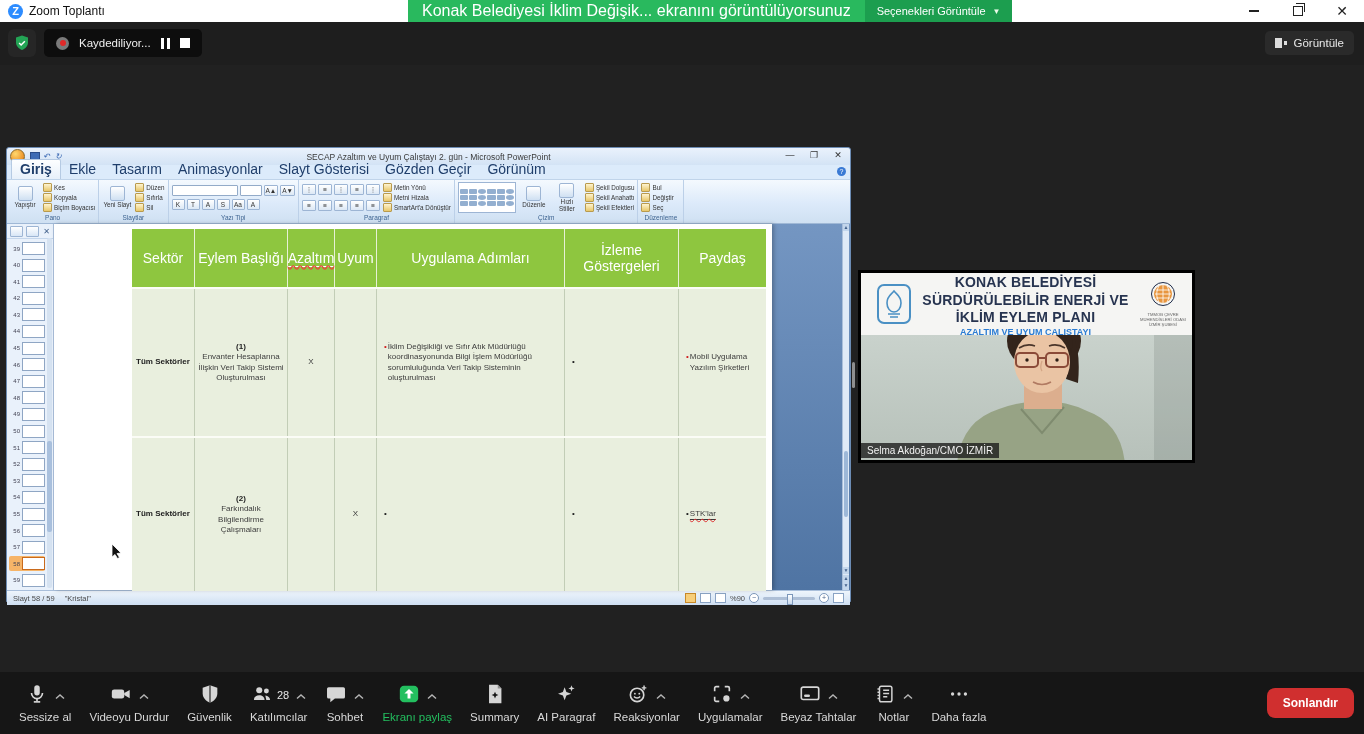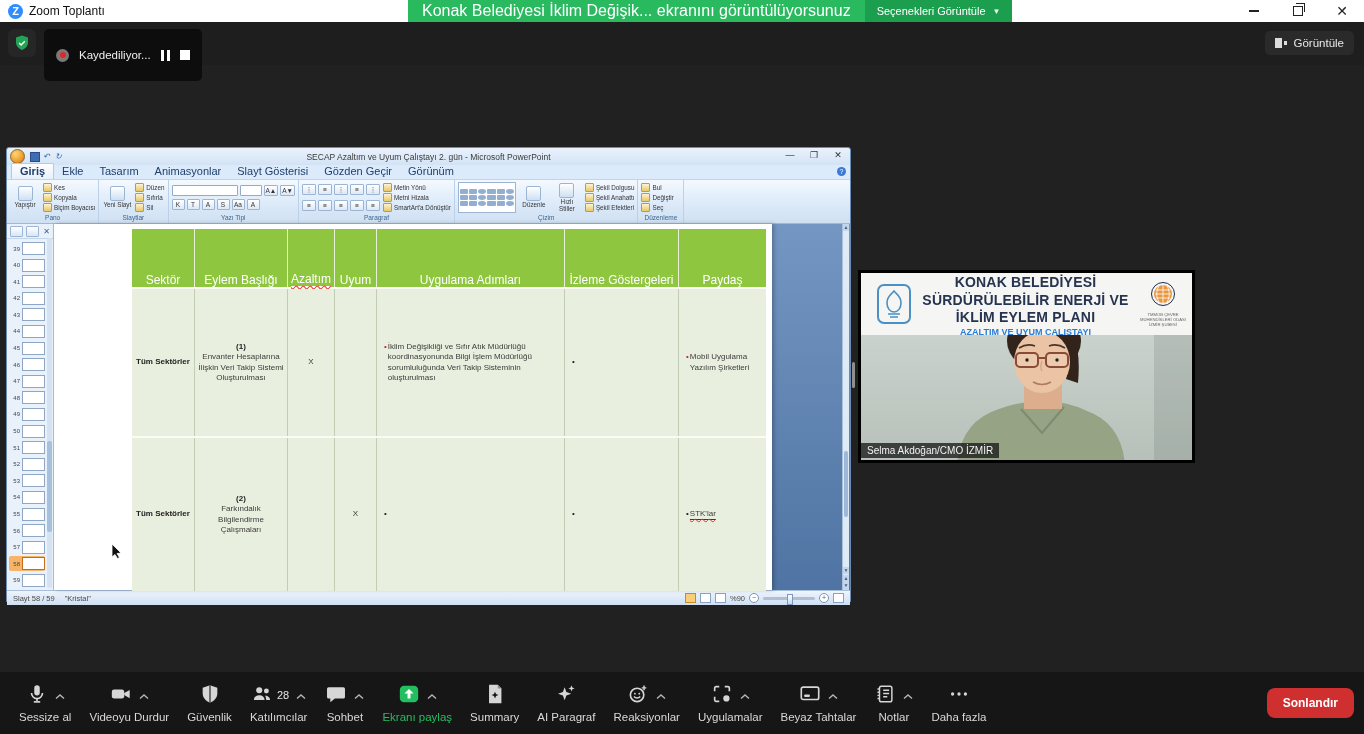--- a/index.html
+++ b/index.html
@@ -16,21 +16,21 @@
   .wbtns{position:absolute;right:0;top:0;height:22px;display:flex;align-items:center}
   .wbtn{width:44px;height:22px;display:flex;align-items:center;justify-content:center;color:#222;font-size:12px}
   .wb-min i{display:block;width:10px;height:1.5px;background:#222}
   .wb-res i{display:block;width:8px;height:8px;border:1.2px solid #222;position:relative}
   .wb-res i::before{content:"";position:absolute;left:2px;top:-4px;width:8px;height:8px;border:1.2px solid #222;border-left:none;border-bottom:none}
   .wb-close{font-size:14px}
 
   
   .subbar{position:absolute;top:22px;left:0;right:0;height:43px;background:#1e1e1e;z-index:25}
   .secshield{position:absolute;left:8px;top:7px;width:28px;height:28px;background:#262626;border-radius:6px;display:flex;align-items:center;justify-content:center}
-  .recpill{position:absolute;left:44px;top:7px;height:28px;background:#0d0d0d;border-radius:5px;display:flex;align-items:center;gap:10px;padding:12px 12px;color:#eee;font-size:11.5px}
+  .recpill{position:absolute;left:44px;top:7px;height:28px;background:#0d0d0d;border-radius:5px;display:flex;align-items:center;gap:10px;padding:0 12px;color:#eee;font-size:11.5px}
   .recdot{width:13px;height:13px;border-radius:50%;background:#7a7a7a;position:relative}
   .recdot::after{content:"";position:absolute;left:3.5px;top:3.5px;width:6px;height:6px;border-radius:50%;background:#e02828}
   .pauseic{display:flex;gap:3px}.pauseic i{width:3px;height:11px;background:#fff;display:block}
   .stopic{width:10px;height:10px;background:#fff;display:block}
   .viewbtn{position:absolute;right:10px;top:9px;height:24px;display:flex;align-items:center;gap:6px;background:#2a2a2a;border-radius:5px;padding:0 10px;color:#e8e8e8;font-size:11.5px;cursor:pointer}
   .viewic{width:12px;height:10px;position:relative}
   .viewic::before{content:"";position:absolute;left:0;top:0;width:7px;height:10px;background:#dcdcdc}
   .viewic::after{content:"";position:absolute;right:0;top:3px;width:3px;height:4px;background:#dcdcdc}
 
   
@@ -41,21 +41,21 @@
   .ppt-titlebar{height:17px;background:linear-gradient(#eaf2fc,#d3e3f5);border-radius:3px 3px 0 0;display:flex;align-items:center;position:relative}
   .orb{width:13px;height:13px;border-radius:50%;margin-left:3px;background:radial-gradient(circle at 35% 30%,#ffd86e,#ef9b32 60%,#b86a17);border:1px solid #8a6a2a}
   .qat{display:flex;align-items:center;gap:3px;margin-left:5px}
   .qat i{display:block}
   .qat .sv{width:8px;height:8px;background:#3e6cb5;border:1px solid #2a4d8a}
   .qat .un{width:9px;height:7px;color:#3e6cb5;font-size:8px;line-height:7px}
   .ppt-title{position:absolute;left:0;right:0;text-align:center;font-size:8.5px;color:#3a3a3a;pointer-events:none}
   .ppt-wbtns{position:absolute;right:4px;top:2px;display:flex;gap:8px;font-size:9px;color:#333;align-items:center}
   .ppt-wbtns span{width:16px;text-align:center}
   .ppt-tabs{height:14px;background:#dcebfb;display:flex;align-items:flex-end;padding-left:4px;position:relative;border-bottom:1px solid #c0d4ea}
-  .ppt-tab{font-size:11px;color:#1f3e6b;padding:1px 8px 2px;border-radius:2px 2px 0 0;cursor:pointer}
+  .ppt-tab{font-size:14px;color:#1f3e6b;padding:1px 8px 2px;border-radius:2px 2px 0 0;cursor:pointer}
   .ppt-tab.active{background:linear-gradient(#fdfeff,#e7f0fa);border:1px solid #b5cae3;border-bottom:none;color:#1f3e6b;font-weight:bold}
   .helpdot{position:absolute;right:4px;top:2px;width:9px;height:9px;border-radius:50%;background:#3a7ad4;color:#fff;font-size:7px;text-align:center;line-height:9px}
   .ribbon{height:44px;background:linear-gradient(#f4f9fe,#dceafa 55%,#cfe0f2);display:flex;border-bottom:1px solid #9fb8d6;box-sizing:border-box}
   .rgroup{display:flex;flex-direction:column;border-right:1px solid #bcd0e8;box-sizing:border-box}
   .rbody{flex:1;display:flex;gap:3px;padding:2px 3px 0}
   .rlabel{height:10px;font-size:6.5px;color:#3e6491;text-align:center;line-height:10px;white-space:nowrap;padding:0 6px}
   .rbig{width:30px;display:flex;flex-direction:column;align-items:center;justify-content:center;gap:1px;font-size:6.3px;color:#333;text-align:center;line-height:1.05}
   .rbigic{width:13px;height:13px;border-radius:2px;background:linear-gradient(#fff,#cfe0f2);border:1px solid #9db5d4}
   .rsmalls{display:flex;flex-direction:column;justify-content:space-around;padding:1px 0}
   .ritem{display:flex;align-items:center;gap:2px;font-size:6.3px;color:#333;white-space:nowrap}
@@ -86,21 +86,21 @@
   .tpatmap{width:100%;height:100%;background:#7fa06a}
   .tpscroll{position:absolute;right:1px;top:14px;bottom:2px;width:5px;background:#d5e2f1;border-radius:2px}
   .tpscroll i{position:absolute;left:0;right:0;top:58%;height:26%;background:#a9c0dd;border-radius:2px}
 
   .slidearea{flex:1;position:relative;background:linear-gradient(#7496c2,#4f74a3)}
   .page{position:absolute;left:0;top:0;bottom:0;width:718px;background:#fff;box-shadow:2px 0 4px rgba(0,0,0,.25)}
 
   
   .stable{position:absolute;left:78px;top:5px;width:634px}
   .t-h{display:flex;height:58px}
-  .t-hc{background:#8ec63f;color:#fff;font-size:12px;display:flex;align-items:flex-end;justify-content:center;text-align:center;border-right:1.5px solid #e7f0d6;box-sizing:border-box}
+  .t-hc{background:#8ec63f;color:#fff;font-size:14px;display:flex;align-items:center;justify-content:center;text-align:center;border-right:1.5px solid #e7f0d6;box-sizing:border-box}
   .t-hc:last-child{border-right:none}
   .squigH{border-bottom:1px solid #fff;text-decoration-line:underline;text-decoration-style:wavy;text-decoration-color:#e34b3b;text-underline-offset:2px}
   .t-r{display:flex;border-top:2px solid #fbfcf6}
   .t-c{background:#e9efde;font-size:8px;color:#3c3c3c;display:flex;flex-direction:column;align-items:center;justify-content:center;text-align:center;border-right:1px solid #c2cdb6;box-sizing:border-box;padding:2px 3px;line-height:1.3}
   .t-c:last-child{border-right:none}
   .t-c.left{align-items:flex-start;text-align:left;padding-left:7px}
   .t-c .b8{font-weight:bold;color:#222}
   .bl{display:flex;gap:1px;align-items:flex-start;text-align:left}
   .bu{font-size:8px;line-height:1.3}
   .bu.red{color:#cf1f1f}

